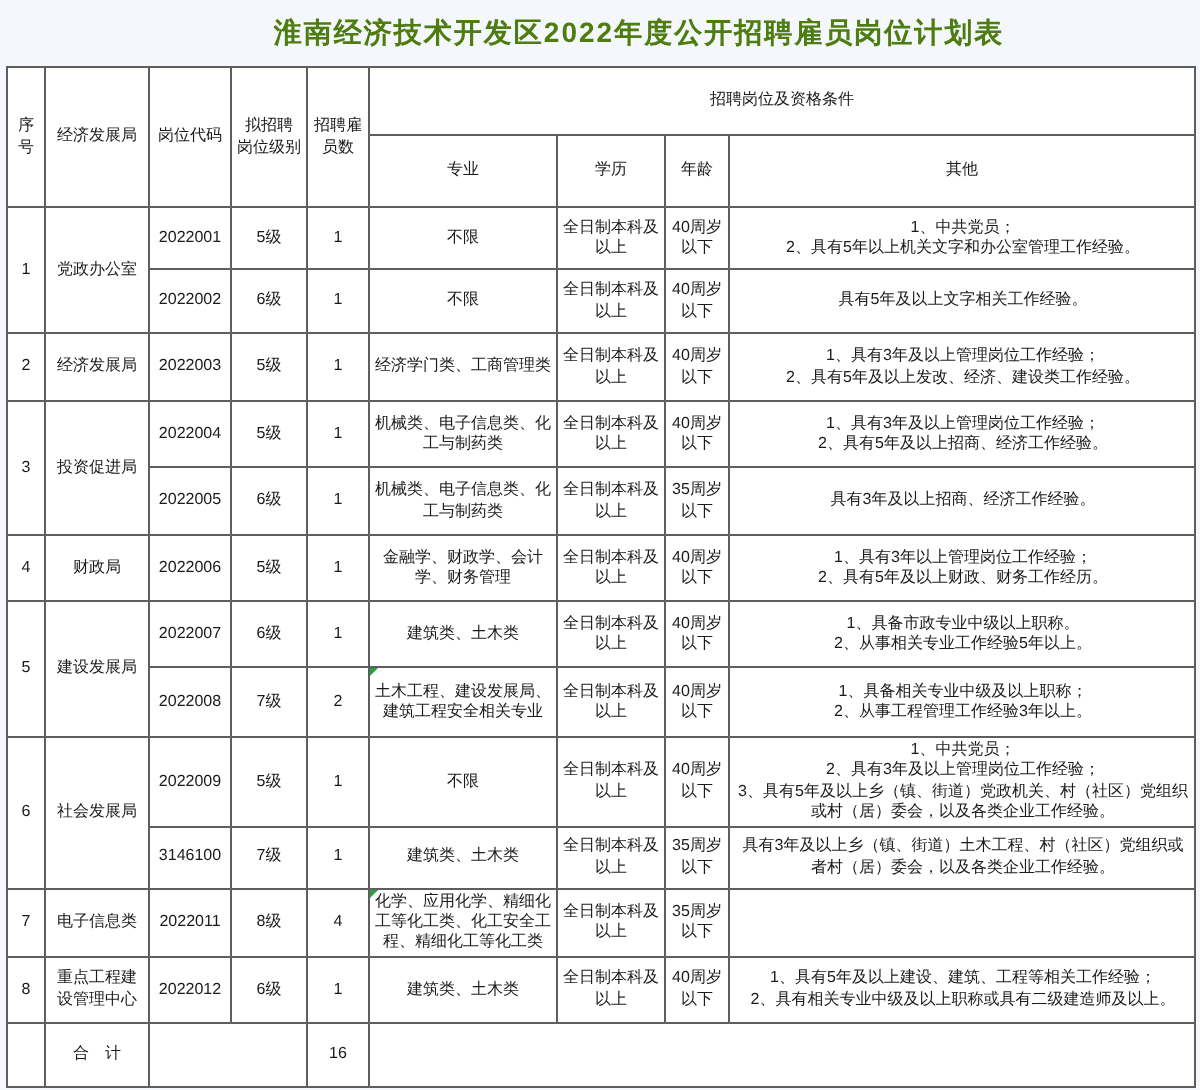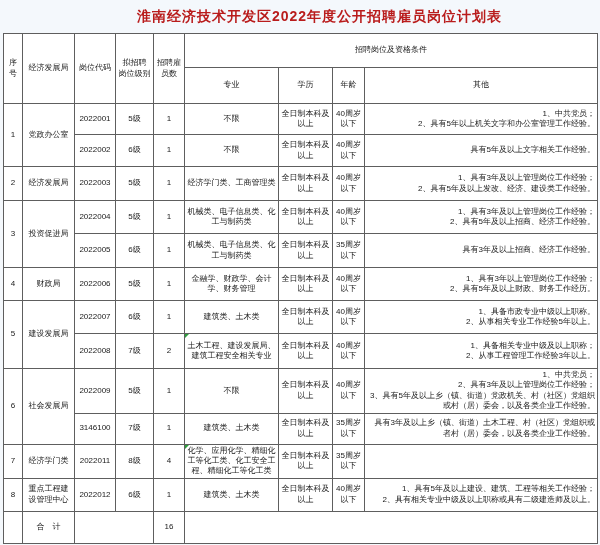--- a/index.html
+++ b/index.html
@@ -7,21 +7,21 @@
     width:600px;height:545px;
     background:#f4f8fc;
     font-family:"Liberation Sans","DejaVu Sans",sans-serif;
     color:#1a1a1a;
     overflow:hidden;
   }
   .title-bar{
     height:33px;
     display:flex;align-items:center;justify-content:center;
     font-size:14px;font-weight:bold;letter-spacing:1px;
-    color:#b91c1c;
+    color:#4d7c0f;
     margin-left:39px;
   }
   table.plan{
     border-collapse:collapse;
     table-layout:fixed;
     width:594px;
     margin-left:3px;
     background:#ffffff;
     border:1px solid #333333;
   }
@@ -32,21 +32,21 @@
     text-align:center;
     vertical-align:middle;
     padding:1px 2px;
     line-height:1.3;
     white-space:pre-line;
     word-break:break-all;
     overflow:hidden;
     position:relative;
   }
   .plan td.other{
-    text-align:right;
+    text-align:center;
     padding-left:3px;
   }
   .gflag::before{
     content:"";
     position:absolute;top:0;left:0;
     border-top:4px solid #2e9e3e;
     border-right:4px solid transparent;
   }
 </style>
 </head>
@@ -196,21 +196,21 @@
     <td>7级</td>
     <td>1</td>
     <td>建筑类、土木类</td>
     <td>全日制本科及以上</td>
     <td>35周岁以下</td>
     <td class="other">具有3年及以上乡（镇、街道）土木工程、村（社区）党组织或者村（居）委会，以及各类企业工作经验。</td>
   </tr>
 
   <tr style="height:34px">
     <td>7</td>
-    <td>经济学门类</td>
+    <td>电子信息类</td>
     <td>2022011</td>
     <td>8级</td>
     <td>4</td>
     <td class="gflag">化学、应用化学、精细化工等化工类、化工安全工程、精细化工等化工类</td>
     <td>全日制本科及以上</td>
     <td>35周岁以下</td>
     <td class="other"></td>
   </tr>
 
   <tr style="height:33px">

